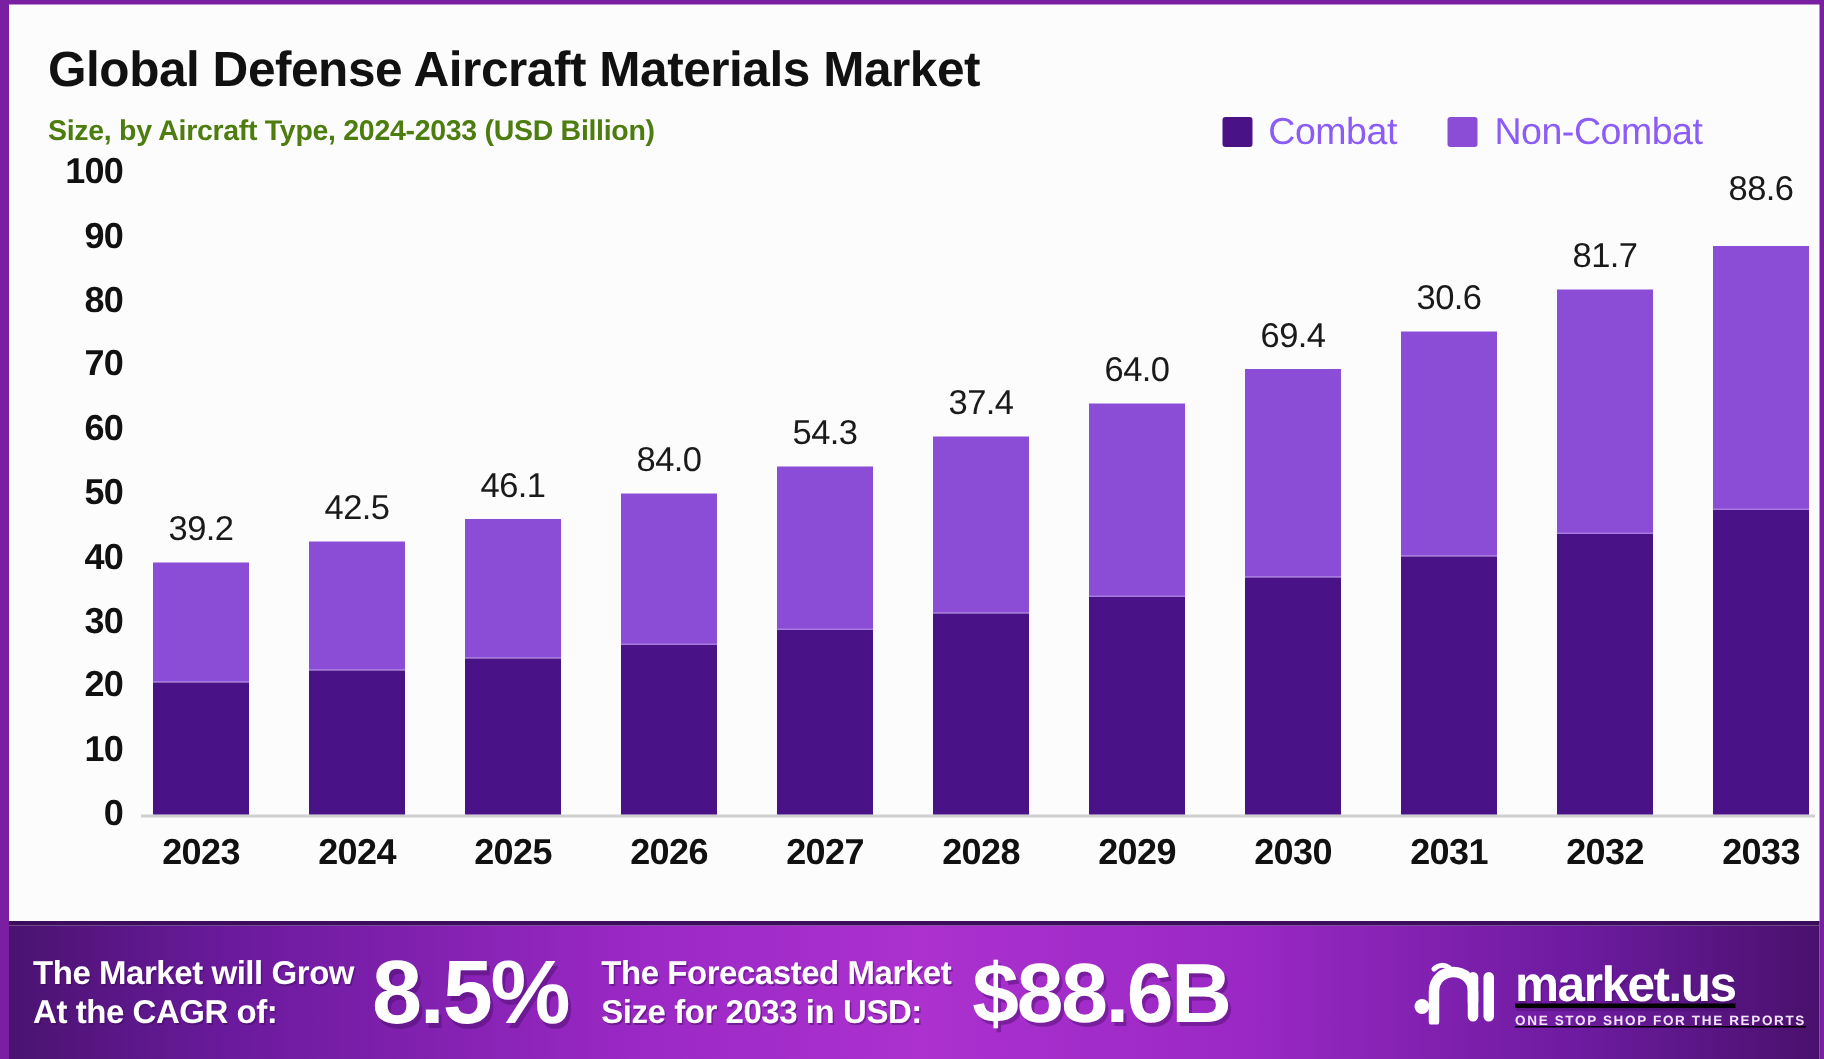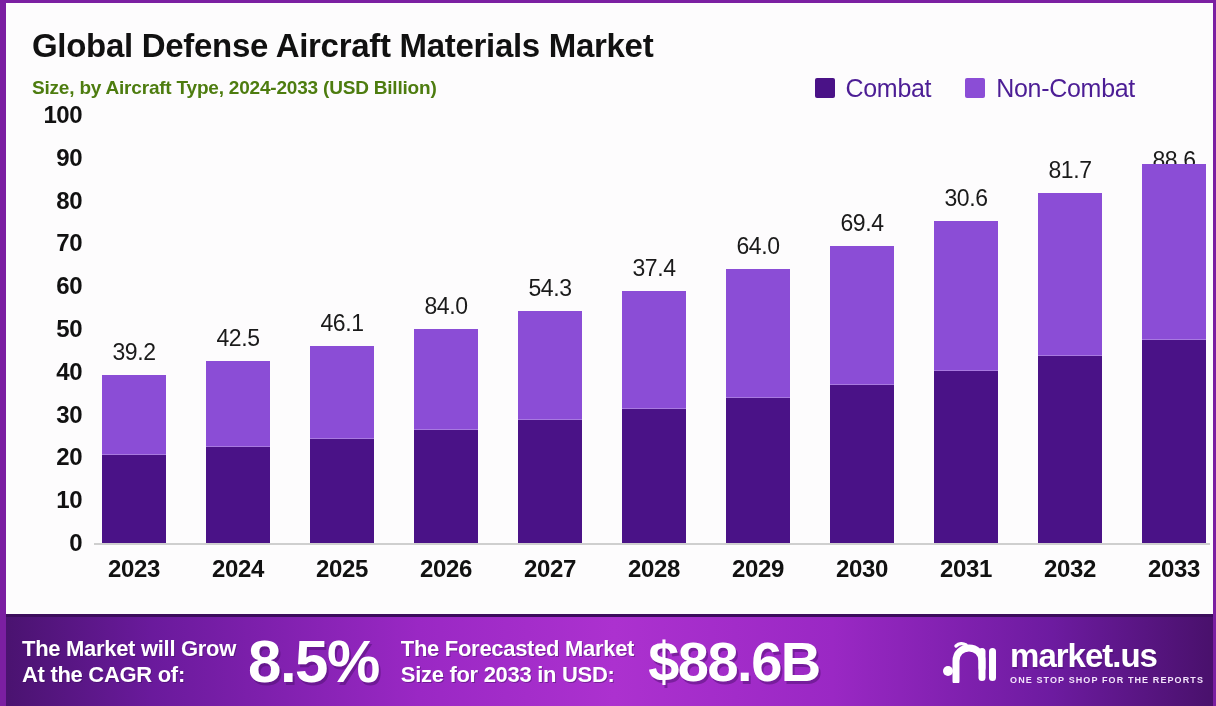--- a/index.html
+++ b/index.html
@@ -29,21 +29,21 @@
   .subrow {
     display:flex; align-items:center; justify-content:space-between;
     padding-right:78px; margin-top:9px;
   }
   .chart-subtitle {
     font-size:19px; color:#4d7c0f; font-weight:700; letter-spacing:-0.2px;
   }
   .legend { display:flex; align-items:center; gap:34px; }
   .legend-item { display:flex; align-items:center; gap:11px; }
   .legend-swatch { width:20px; height:20px; border-radius:2px; display:block; }
-  .legend-label { font-size:25px; color:#4c1d95; letter-spacing:-0.3px; }
+  .legend-label { font-size:25px; color:#8b5cf6; letter-spacing:-0.3px; }
 
   
   .plot-area {
     position:absolute;
     left:0; top:112px;
     width:1216px; height:490px;
   }
   .y-axis {
     position:absolute; left:0; top:0; width:88px; height:428px;padding-left:15px;
   }
@@ -109,21 +109,21 @@
   .stat-value {
     color:#ffffff; font-weight:bold; letter-spacing:-1.5px;
     text-shadow:2px 3px 0 rgba(70,14,104,0.45);
     white-space:nowrap;
   }
   .cagr-value { font-size:60px; margin-left:12px; }
   .size-value { font-size:56px; margin-left:14px; }
   .spacer-a { width:22px; }
   .spacer-b { width:26px; }
 
-  .brand { display:flex; align-items:center; gap:12px; margin-left:auto; }
+  .brand { display:flex; align-items:center; gap:12px; margin-left:auto;text-decoration:underline; }
   .brand-mark { width:56px; height:42px; flex:none; }
   .brand-text { display:flex; flex-direction:column; }
   .brand-name {
     color:#ffffff; font-size:33px; font-weight:bold; letter-spacing:-1px;
     line-height:1; text-shadow:1px 2px 0 rgba(70,14,104,0.4);
   }
   .brand-tagline {
     color:#f3e4fb; font-size:9px; font-weight:bold;
     letter-spacing:1.1px; margin-top:3px;
   }
@@ -230,21 +230,21 @@
           </div>
         </div>
         <div class="bar-group">
           <div class="bar-label" style="bottom: 358.676px;">81.7</div>
           <div class="bar-stack">
             <div class="seg seg-top" style="height: 162.212px; background: rgb(139, 77, 214);"></div>
             <div class="seg" style="height: 187.464px; background: rgb(74, 18, 135);"></div>
           </div>
         </div>
         <div class="bar-group">
-          <div class="bar-label" style="bottom: 369px;">88.6</div>
+          <div class="bar-label" style="bottom: 404px;">88.6</div>
           <div class="bar-stack">
             <div class="seg seg-top" style="height: 176.336px; background: rgb(139, 77, 214);"></div>
             <div class="seg" style="height: 202.872px; background: rgb(74, 18, 135);"></div>
           </div>
         </div>
       </div>
     <div class="x-axis" id="x-axis">
         <div class="x-tick">2023</div>
         <div class="x-tick">2024</div>
         <div class="x-tick">2025</div>

